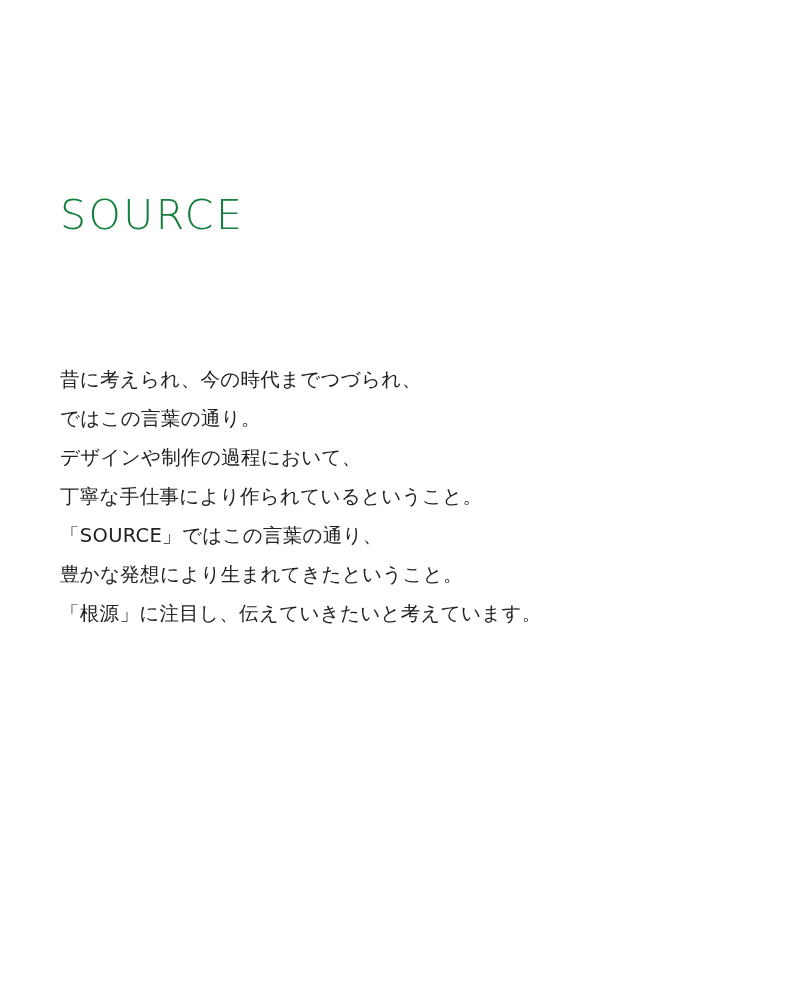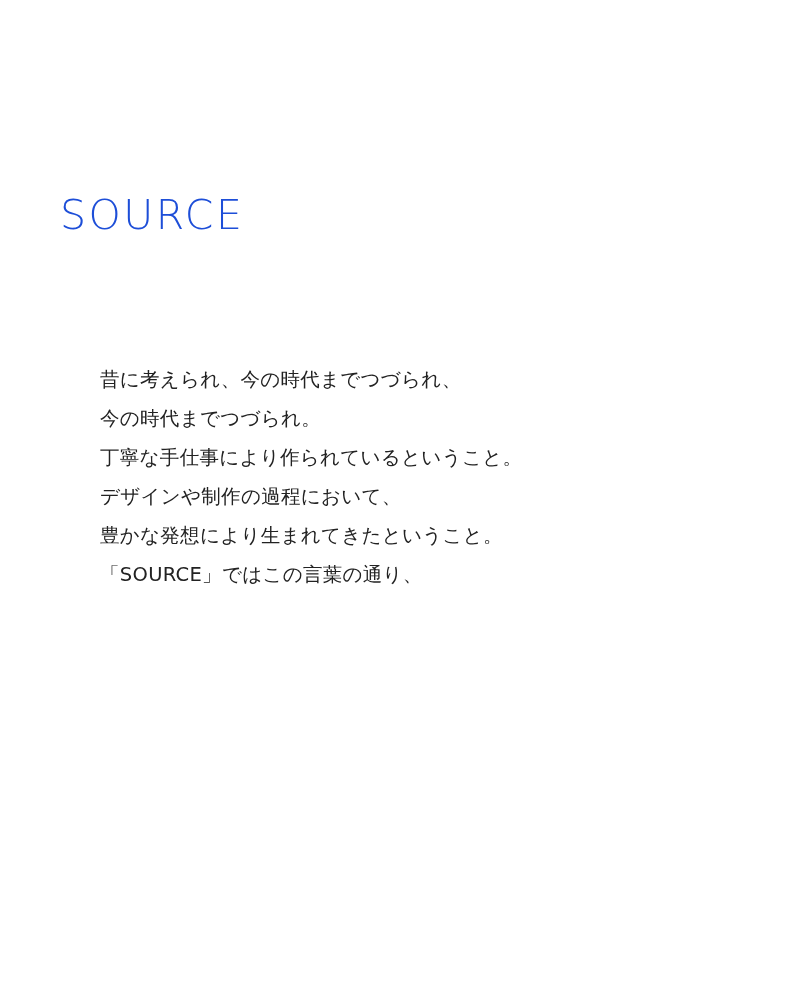--- a/index.html
+++ b/index.html
@@ -22,51 +22,51 @@
     box-sizing: border-box;
   }
   .brand-title {
     position: absolute;
     left: 60px;
     top: 193px;
     font-family: "DejaVu Sans", sans-serif;
     font-weight: 300;
     font-size: 41px;
     letter-spacing: 2.5px;
-    color: #1d4ed8;
+    color: #15803d;
     line-height: 1.1;
     white-space: nowrap;
   }
   .body-copy {
     position: absolute;
     left: 60px;
     top: 360px;
     width: 700px;
     font-family: "DejaVu Sans", sans-serif;
     font-size: 19.5px;
     font-weight: 400;
     line-height: 39px;
     color: #222222;
     letter-spacing: 0.3px;
-    margin-left: 40px;
   }
   .body-copy .line {
     display: block;
     white-space: nowrap;
   }
 </style>
 </head>
 <body>
 
 <div class="page">
 
   <div class="brand-title">SOURCE</div>
 
   <div class="body-copy">
     <span class="line">昔に考えられ、今の時代までつづられ、</span>
-    <span class="line">今の時代までつづられ。</span>
+    <span class="line">ではこの言葉の通り。</span>
+    <span class="line">デザインや制作の過程において、</span>
     <span class="line">丁寧な手仕事により作られているということ。</span>
-    <span class="line">デザインや制作の過程において、</span>
+    <span class="line">「SOURCE」ではこの言葉の通り、</span>
     <span class="line">豊かな発想により生まれてきたということ。</span>
-    <span class="line">「SOURCE」ではこの言葉の通り、</span>
+    <span class="line">「根源」に注目し、伝えていきたいと考えています。</span>
   </div>
 
 </div>
 
 </body></html>

